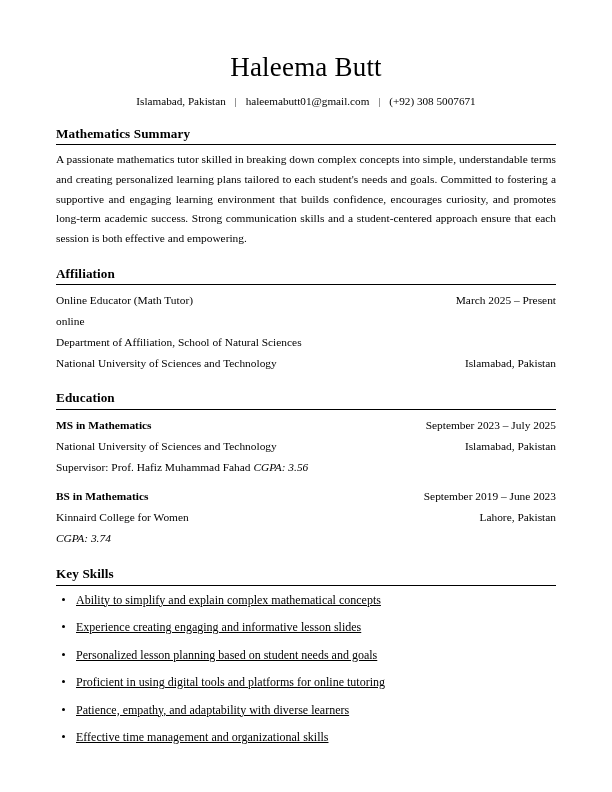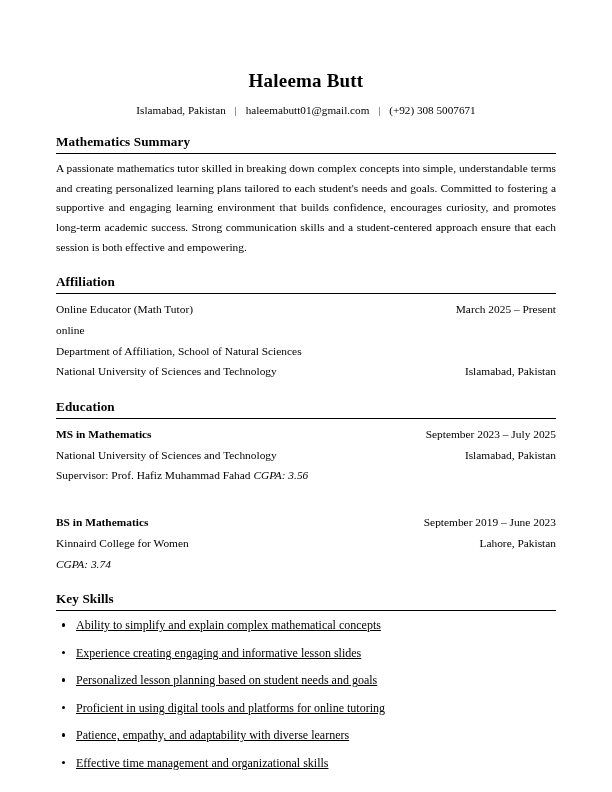--- a/index.html
+++ b/index.html
@@ -18,25 +18,25 @@
     width: 612px;
     height: 792px;
     box-sizing: border-box;
     padding: 44px 56px 40px 56px;
     position: relative;
   }
 
   
   .name {
     text-align: center;
-    font-size: 19px;
-    font-weight: 700;
+    font-size: 27px;
+    font-weight: 400;
     letter-spacing: 0.2px;
     line-height: 1.15;
-    margin: 26px 0 0 0;
+    margin: 8px 0 0 0;
   }
   .contact-line {
     text-align: center;
     font-size: 11.2px;
     margin-top: 11px;
     line-height: 1.3;
     white-space: nowrap;
   }
   .contact-sep {
     display: inline-block;
@@ -87,21 +87,21 @@
     line-height: 1.82;
   }
 
   .plain-line {
     font-size: 11.4px;
     line-height: 1.82;
   }
   .ital { font-style: italic; }
 
   .entry { margin-top: 0; }
-  .entry + .entry { margin-top: 26px; }
+  .entry + .entry { margin-top: 9px; }
 
   
   ul.skills {
     list-style: none;
     margin: 3px 0 0 0;
     padding: 0;
   }
   ul.skills li {
     font-size: 12px;
     line-height: 1.5;

